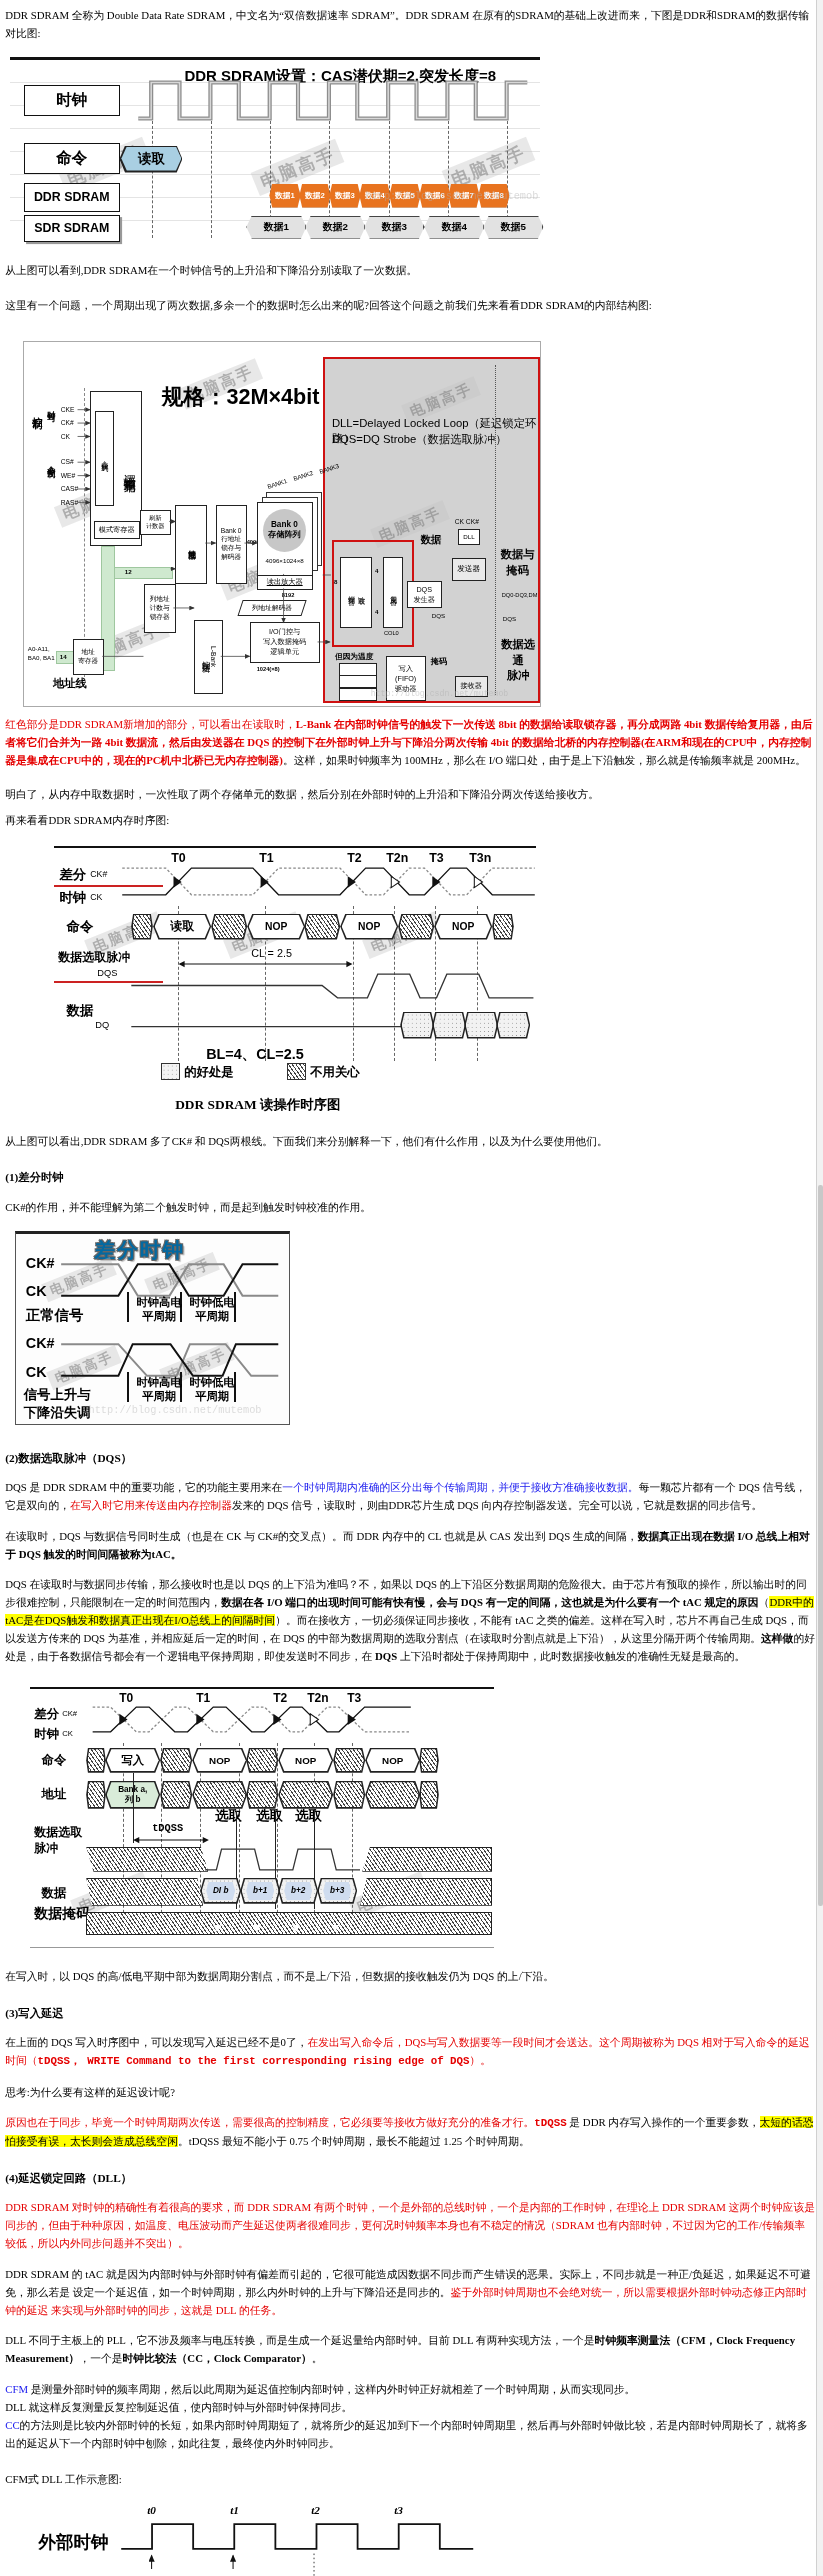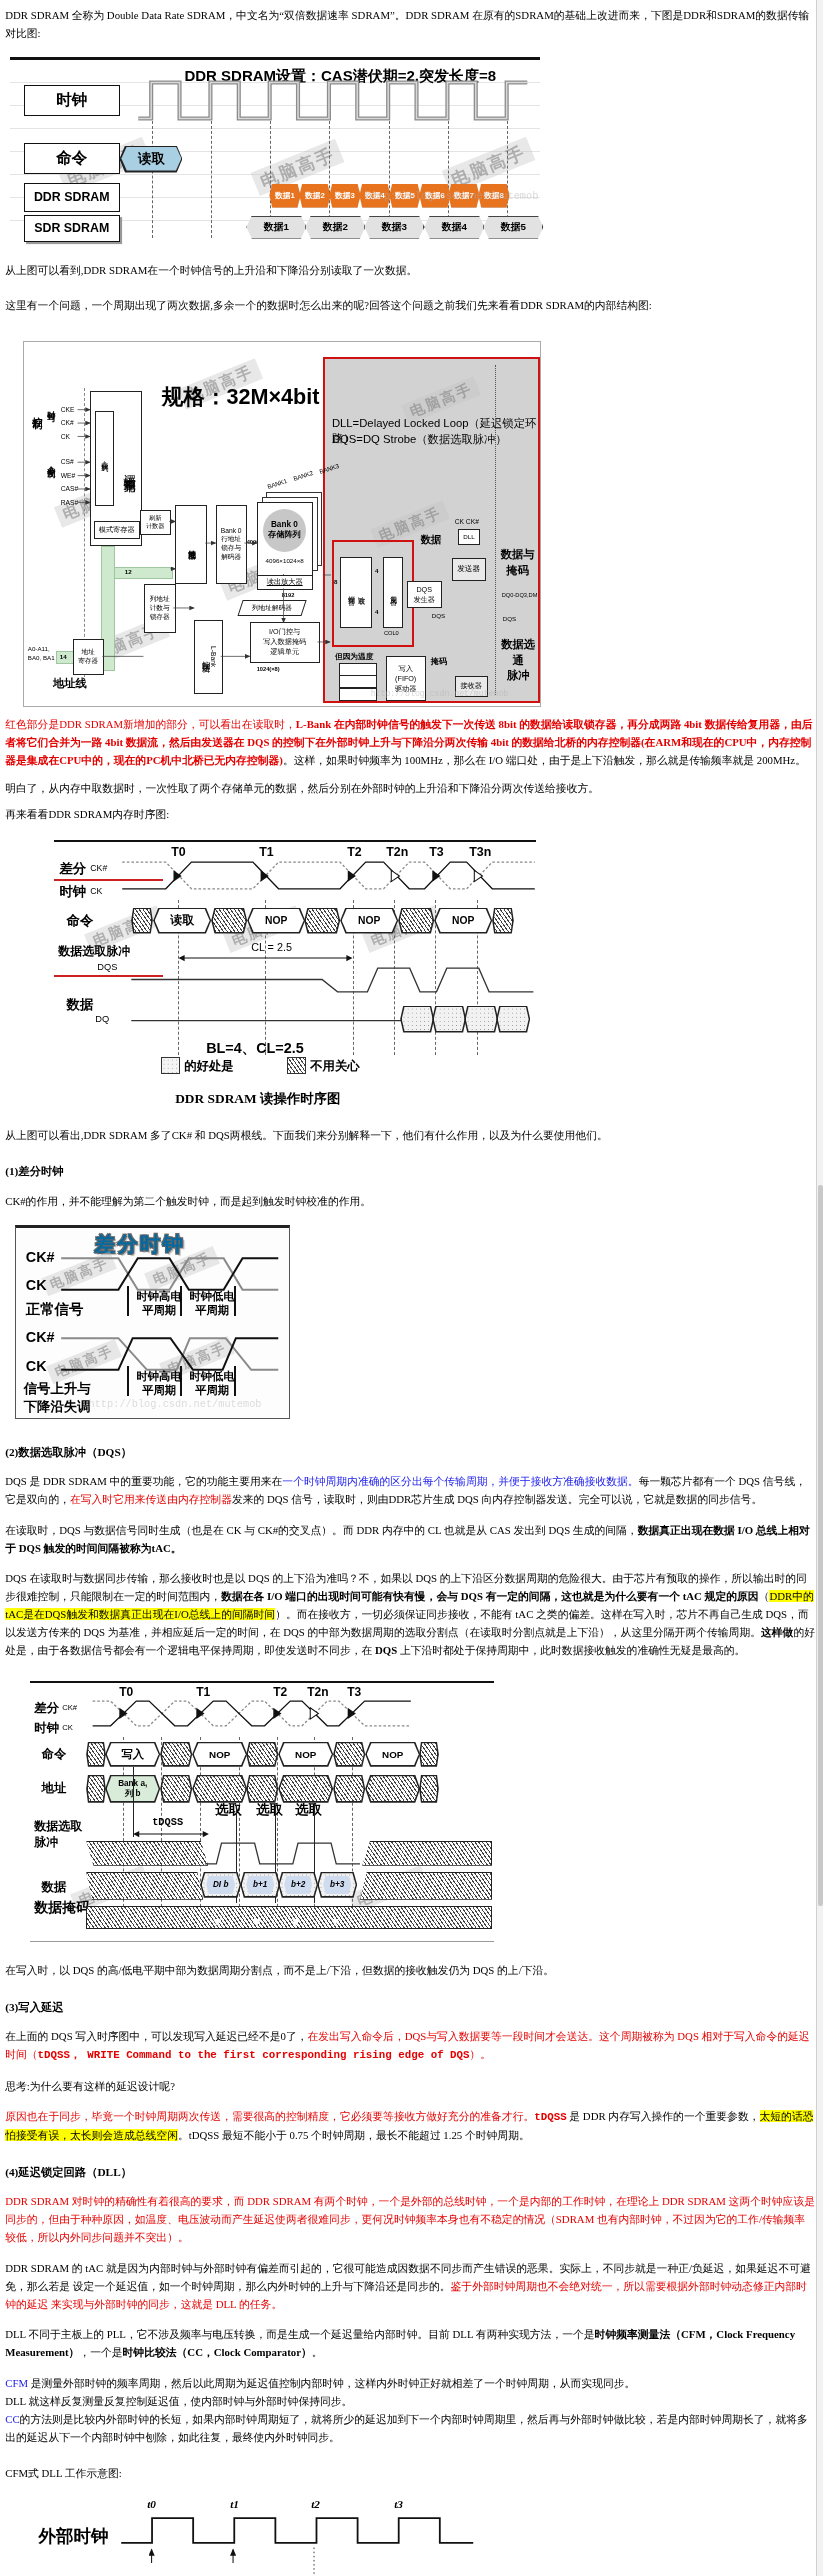--- a/index.html
+++ b/index.html
@@ -324,21 +324,21 @@
         <line x1="570" y1="582" x2="594" y2="582" marker-end="url(#ah)"></line>
         <line x1="596" y1="452" x2="580" y2="452"></line>
       </g>
     </svg>
   </figure>
 
   <p class="t" style="margin-top:8.2px">
     <span class="red">红色部分是DDR SDRAM新增加的部分，可以看出在读取时，</span><span class="red bold">L-Bank 在内部时钟信号的触发下一次传送 8bit 的数据给读取锁存器，再分成两路 4bit 数据传给复用器，由后者将它们合并为一路 4bit 数据流，然后由发送器在 DQS 的控制下在外部时钟上升与下降沿分两次传输 4bit 的数据给北桥的内存控制器(在ARM和现在的CPU中，内存控制器是集成在CPU中的，现在的PC机中北桥已无内存控制器)</span><span>。这样，如果时钟频率为 100MHz，那么在 I/O 端口处，由于是上下沿触发，那么就是传输频率就是 200MHz。</span>
   </p>
 
-  <p class="t" style="margin-top:10px">明白了，从内存中取数据时，一次性取了两个存储单元的数据，然后分别在外部时钟的上升沿和下降沿分两次传送给接收方。</p>
+  <p class="t" style="margin-top:16px">明白了，从内存中取数据时，一次性取了两个存储单元的数据，然后分别在外部时钟的上升沿和下降沿分两次传送给接收方。</p>
   <p class="t" style="margin-top:8.2px">再来看看DDR SDRAM内存时序图:</p>
 
   <figure class="fig" style="margin:16.5px 0 0 49px;width:482px;height:233px;border-top:2.6px solid #111;">
     <div class="stamp" style="left:31px;top:77px;font-size:14.4px;">电脑高手</div>
     <div class="stamp" style="left:170px;top:77px;font-size:14.4px;">电脑高手</div>
     <div class="stamp" style="left:309px;top:77px;font-size:14.4px;">电脑高手</div>
 
     <div class="lbl" style="left:117px;top:3.1px;font-size:12.4px;">T0</div>
     <div class="lbl" style="left:205px;top:3.1px;font-size:12.4px;">T1</div>
     <div class="lbl" style="left:293px;top:3.1px;font-size:12.4px;">T2</div>

